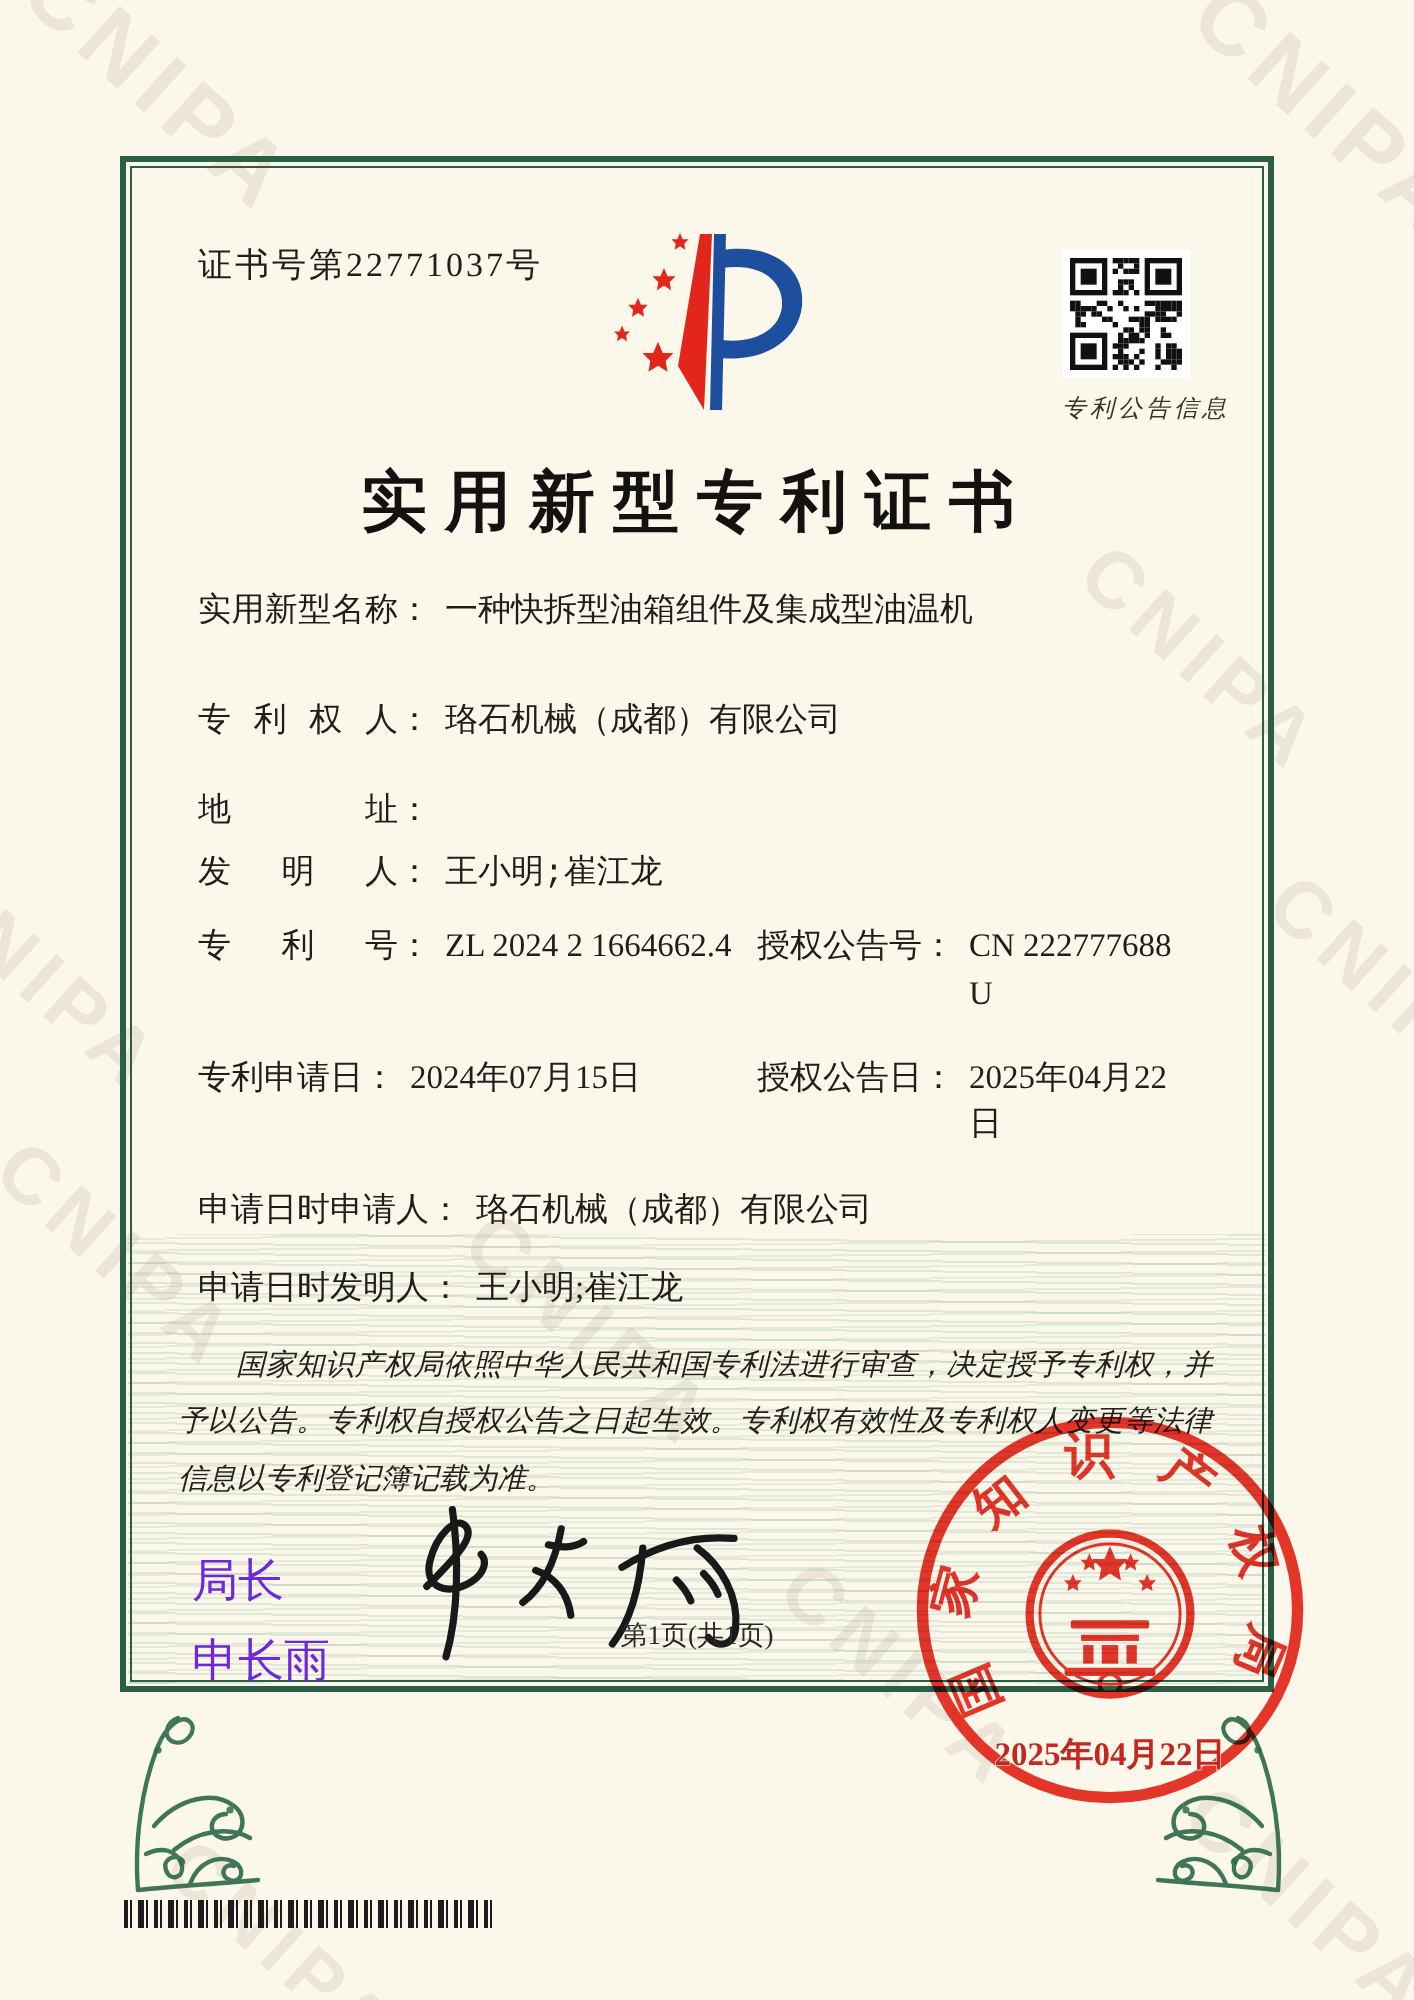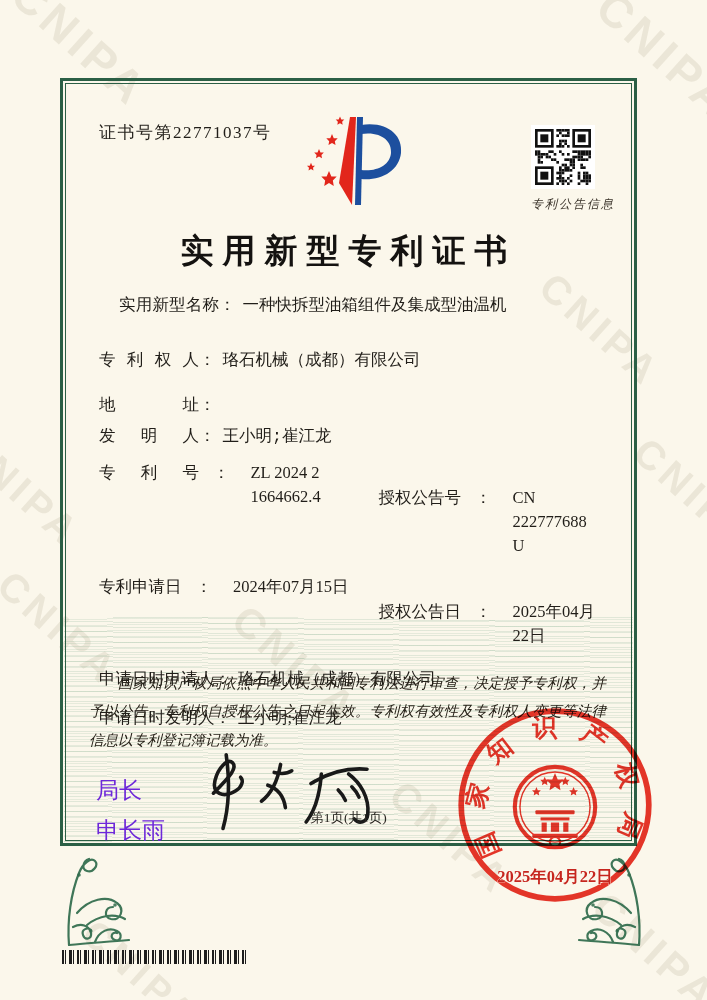--- a/index.html
+++ b/index.html
@@ -79,27 +79,27 @@
     font-size:16.5px; line-height:1.45;
   }
   .frow { display:flex; align-items:flex-start; }
   .lbl {
     flex:0 0 auto; width:100px;
     text-align:justify; text-align-last:justify; -moz-text-align-last:justify;
   }
   .lbl.auto { width:auto; text-align-last:auto; }
   .colon { flex:0 0 auto; margin-right:7px; }
   .val { flex:1 1 auto; }
-  .mb1{margin-bottom:31px;margin-left:20px;} .mb2{margin-bottom:21px;} .mb3{margin-bottom:8px;}
+  .mb1{margin-bottom:31px;} .mb2{margin-bottom:21px;} .mb3{margin-bottom:8px;}
   .mb4{margin-bottom:12px;font-family:Liberation Mono, monospace;} .mb5{margin-bottom:18px;} .mb6{margin-bottom:19px;}
   .mb7{margin-bottom:15px;}
   .two { display:flex; }
-  .cell { display:flex; align-items:flex-start;gap:14px; }
+  .cell { display:flex; align-items:flex-start; }
   .cell.cl { flex:0 0 56%; }
-  .cell.cr { flex:1 1 auto;margin-top:25px; }
+  .cell.cr { flex:1 1 auto; }
   
   .statement {
     position:absolute; left:26px; right:28px; top:588px; z-index:3;
     font-size:14.5px; font-style:italic; line-height:1.95;
     text-align:justify; text-indent:2em; color:#262118;
   }
   
   .sig-block {
     position:absolute; left:33px; top:698px; z-index:3;
     font-family:"Liberation Sans","DejaVu Sans",sans-serif;

